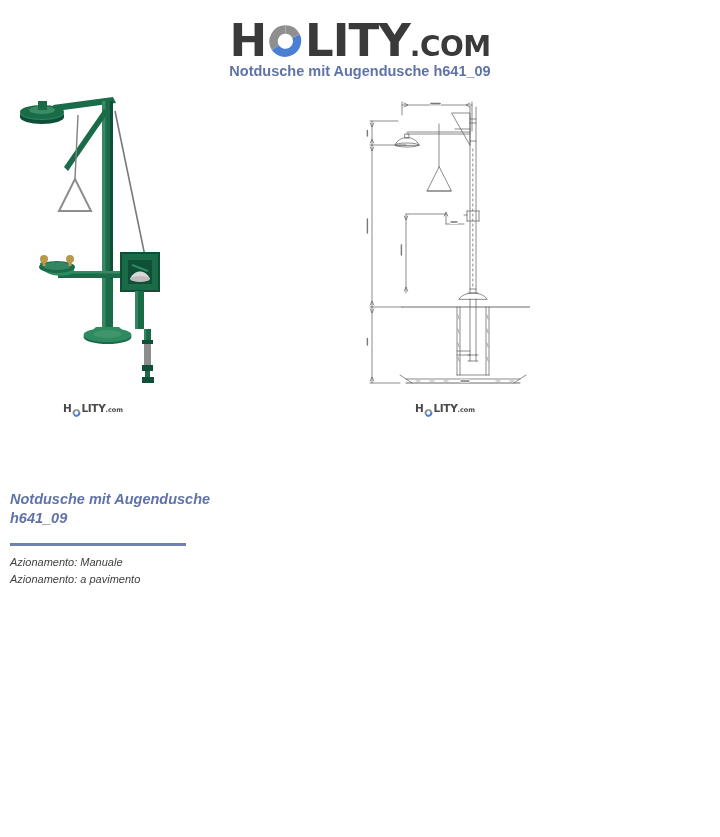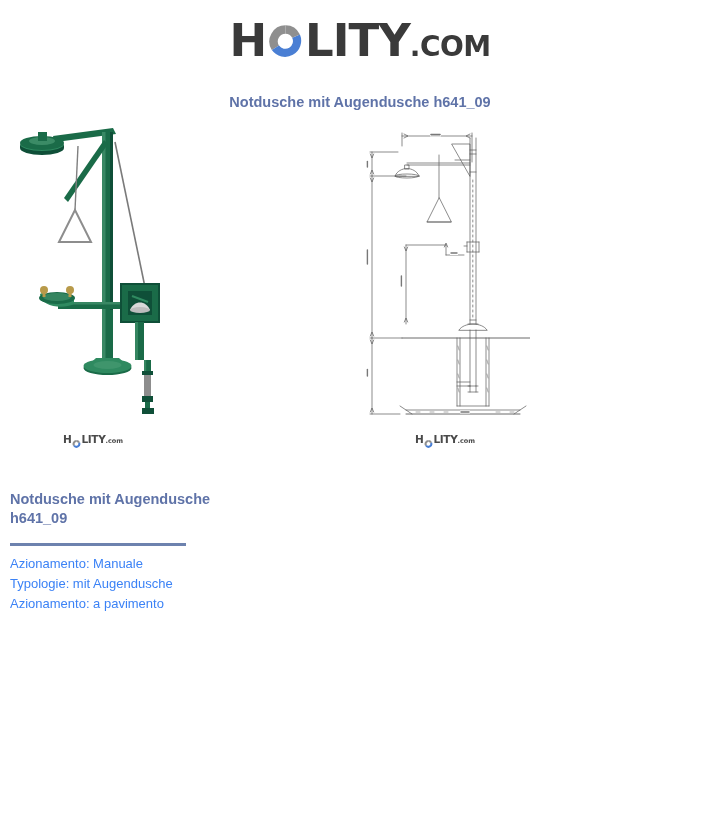--- a/index.html
+++ b/index.html
@@ -59,21 +59,21 @@
     transform: translateY(6px);
   }
 
   
   .page-title {
     text-align: center;
     font-family: "Liberation Sans", sans-serif;
     font-size: 14.5px;
     font-weight: bold;
     color: #5f73a8;
-    margin-top: 31px;
+    margin-top: 0;
   }
 
   
   .media-area {
     position: relative;
     height: 340px;
     margin-top: 14px;
   }
   .media-block {
     position: absolute;
@@ -110,40 +110,41 @@
     color: #4a4a4a;
     transform: translateY(1.5px);
   }
 
   
   .desc {
     position: absolute;
     left: 10px;
     top: 490px;
     width: 420px;
+    font-style: italic;
   }
   .desc-title {
     font-family: "Liberation Sans", sans-serif;
     font-size: 14.5px;
     font-weight: bold;
     color: #5f73a8;
     line-height: 1.32;
     max-width: 232px;
   }
   .desc-rule {
     width: 176px;
     height: 3px;
     background: #6d82ae;
     margin-top: 15px;
     margin-bottom: 8px;
   }
   .desc-lines {
     font-family: "Liberation Sans", sans-serif;
-    font-size: 13px;
-    color: #3b82f6;
+    font-size: 11px;
+    color: #404040;
     line-height: 1.53;
   }
 
   
   .ph-dark   { fill: #0f4f38; }
   .ph-green  { fill: #1a6b48; }
   .ph-light  { fill: #2f8a60; }
   .ph-hi     { fill: #57a67f; }
   .ph-metal  { fill: #8d8d8d; }
   .ph-brass  { fill: #b89a4a; }
@@ -379,16 +380,15 @@
 </div>
 
 <div class="desc">
   <div class="desc-title">
     <span>Notdusche mit Augendusche</span><br>
     <span>h641_09</span>
   </div>
   <div class="desc-rule"></div>
   <div class="desc-lines">
     <div>Azionamento: Manuale</div>
-    <div>Typologie: mit Augendusche</div>
     <div>Azionamento: a pavimento</div>
   </div>
 </div>
 
 </body></html>

